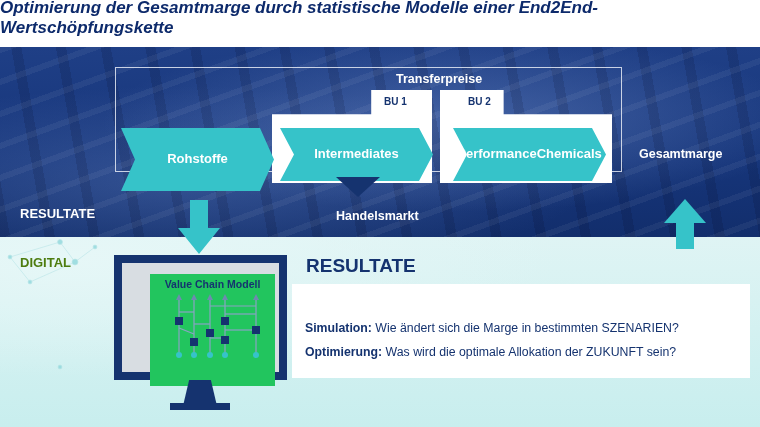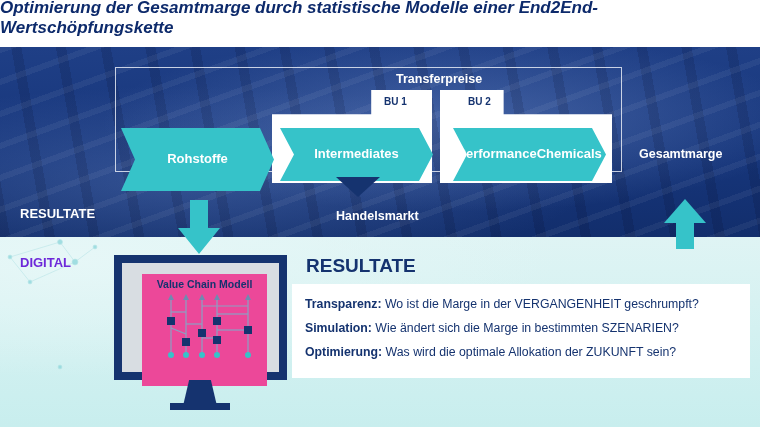--- a/index.html
+++ b/index.html
@@ -20,21 +20,21 @@
   .bu-box{position:absolute;background:#fff;}
   .bu-label{position:absolute;color:#15336f;font-weight:bold;font-size:10px;}
   .chev{position:absolute;background:#36c3c9;color:#fff;font-weight:bold;font-size:13px;display:flex;align-items:center;justify-content:center;text-align:center;line-height:1.25;
     clip-path:polygon(0 0, calc(100% - 14px) 0, 100% 50%, calc(100% - 14px) 100%, 0 100%, 14px 50%);}
   .tri-down{position:absolute;left:336px;top:177px;width:0;height:0;border-left:22px solid transparent;border-right:22px solid transparent;border-top:20px solid #15336f;}
   .arrow-down{position:absolute;left:178px;top:200px;width:42px;height:54px;}
   .arrow-up{position:absolute;left:664px;top:199px;width:42px;height:50px;}
   .side-lbl{position:absolute;font-weight:bold;font-size:13px;}
   .monitor{position:absolute;left:114px;top:255px;width:173px;height:125px;background:#15336f;}
   .screen{position:absolute;left:8px;top:8px;width:157px;height:109px;background:#d8dde2;}
-  .screen-inner{position:absolute;left:20px;top:11px;width:125px;height:112px;background:#ec4899;}
+  .screen-inner{position:absolute;left:28px;top:11px;width:125px;height:112px;background:#22c55e;}
   .vc-title{position:absolute;left:0;top:4px;width:125px;text-align:center;color:#15336f;font-size:10.5px;font-weight:bold;}
   .stand-neck{position:absolute;left:183px;top:380px;width:34px;height:26px;background:#15336f;clip-path:polygon(18% 0,82% 0,100% 100%,0 100%);}
   .stand-base{position:absolute;left:170px;top:403px;width:60px;height:7px;background:#15336f;}
   .res-title{position:absolute;left:306px;top:255px;color:#15336f;font-weight:bold;font-size:19px;}
   .res-box{position:absolute;left:292px;top:284px;width:458px;height:94px;background:#fff;}
   .res-line{position:absolute;left:13px;font-size:12.3px;color:#15336f;white-space:nowrap;}
   .res-line b{font-weight:bold;}
 </style>
 </head>
 <body>
@@ -79,21 +79,21 @@
 <div class="chev" style="left:453px;top:128px;width:153px;height:53px;flex-direction:row;">
   <span>Performance</span>
   <span>Chemicals</span>
 </div>
 
 <div class="tri-down"></div>
 <div class="lbl-white" style="left:314px;top:209px;padding-left:22px;">Handelsmarkt</div>
 <div class="lbl-white" style="left:639px;top:147px;">Gesamtmarge</div>
 
 <div class="side-lbl" style="left:20px;top:206px;color:#fff;">RESULTATE</div>
-<div class="side-lbl" style="left:20px;top:255px;color:#6d28d9;">DIGITAL</div>
+<div class="side-lbl" style="left:20px;top:255px;color:#4d7c0f;">DIGITAL</div>
 
 <svg class="arrow-down" viewBox="0 0 42 54">
   <polygon points="12,0 30,0 30,28 42,28 21,54 0,28 12,28" fill="#36c3c9"></polygon>
 </svg>
 <svg class="arrow-up" viewBox="0 0 42 50">
   <polygon points="21,0 42,24 30,24 30,50 12,50 12,24 0,24" fill="#36c3c9"></polygon>
 </svg>
 
 <div class="monitor">
   <div class="screen">
@@ -138,22 +138,19 @@
         </g>
       </svg>
     </div>
   </div>
 </div>
 <div class="stand-neck"></div>
 <div class="stand-base"></div>
 
 <div class="res-title">RESULTATE</div>
 <div class="res-box">
-  <div class="res-line" style="top:13px;">
-    <b>Transparenz:</b><span> Wo ist die Marge in der VERGANGENHEIT geschrumpft?</span>
-  </div>
   <div class="res-line" style="top:37px;">
     <b>Simulation:</b><span> Wie ändert sich die Marge in bestimmten SZENARIEN?</span>
   </div>
   <div class="res-line" style="top:61px;">
     <b>Optimierung:</b><span> Was wird die optimale Allokation der ZUKUNFT sein?</span>
   </div>
 </div>
 
 </body></html>

